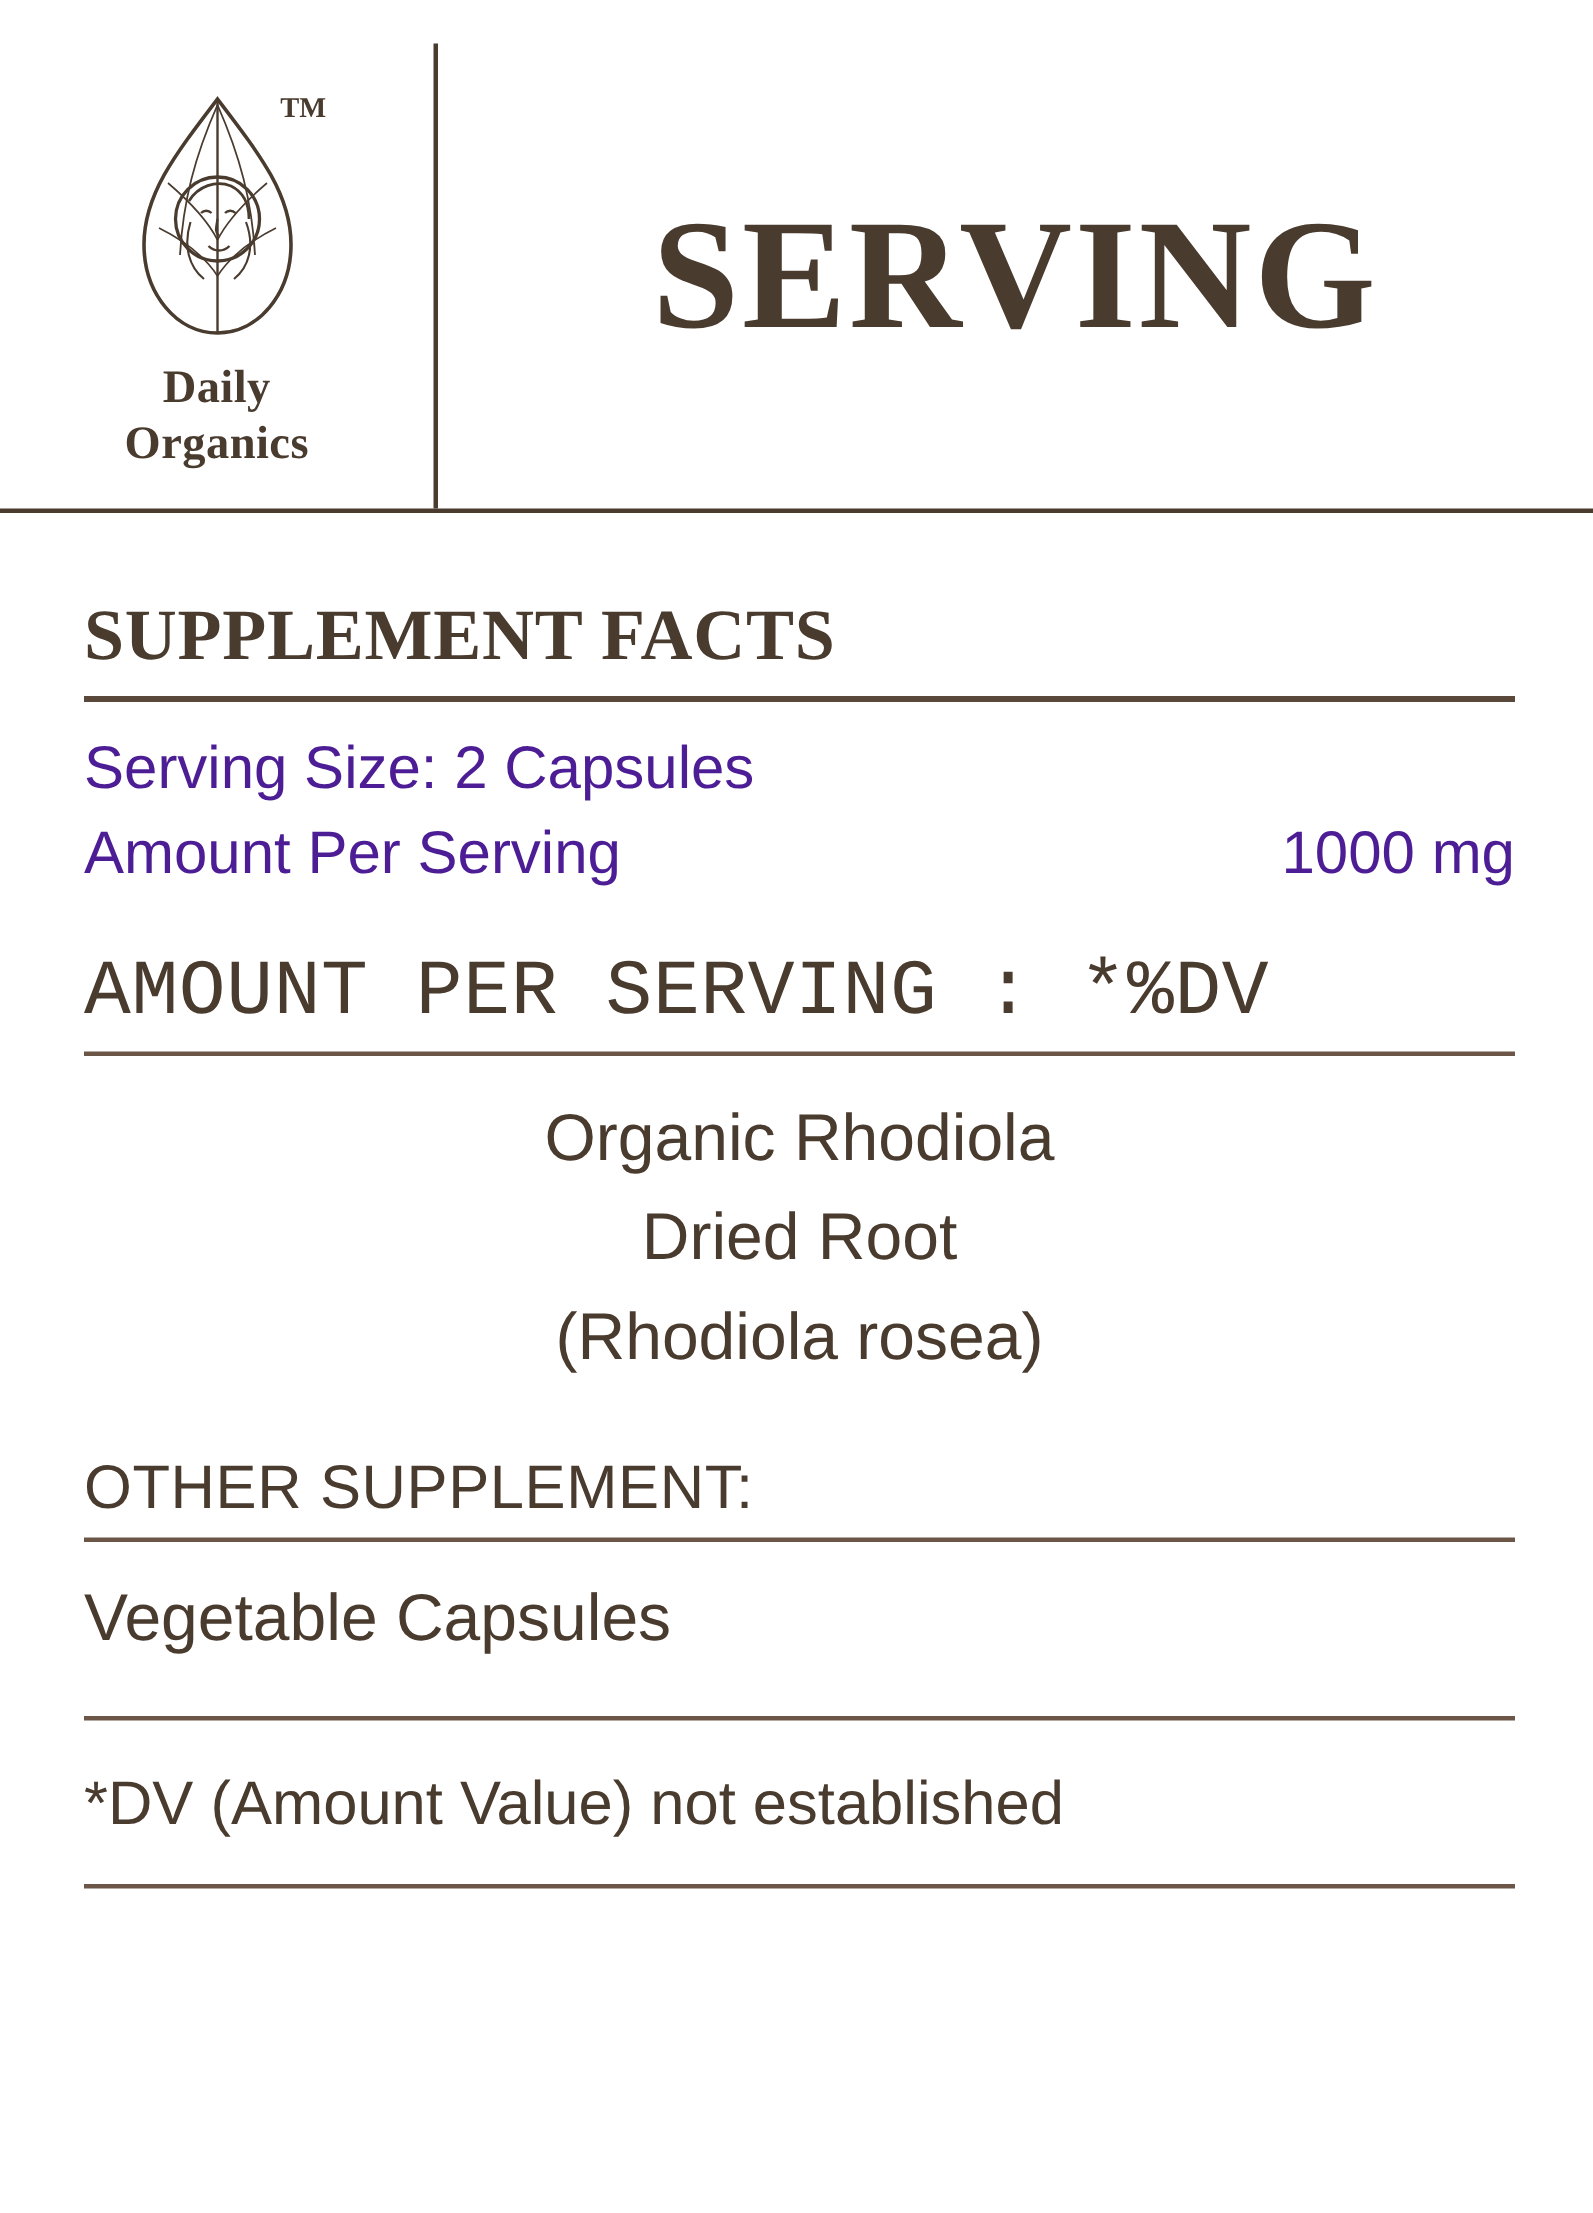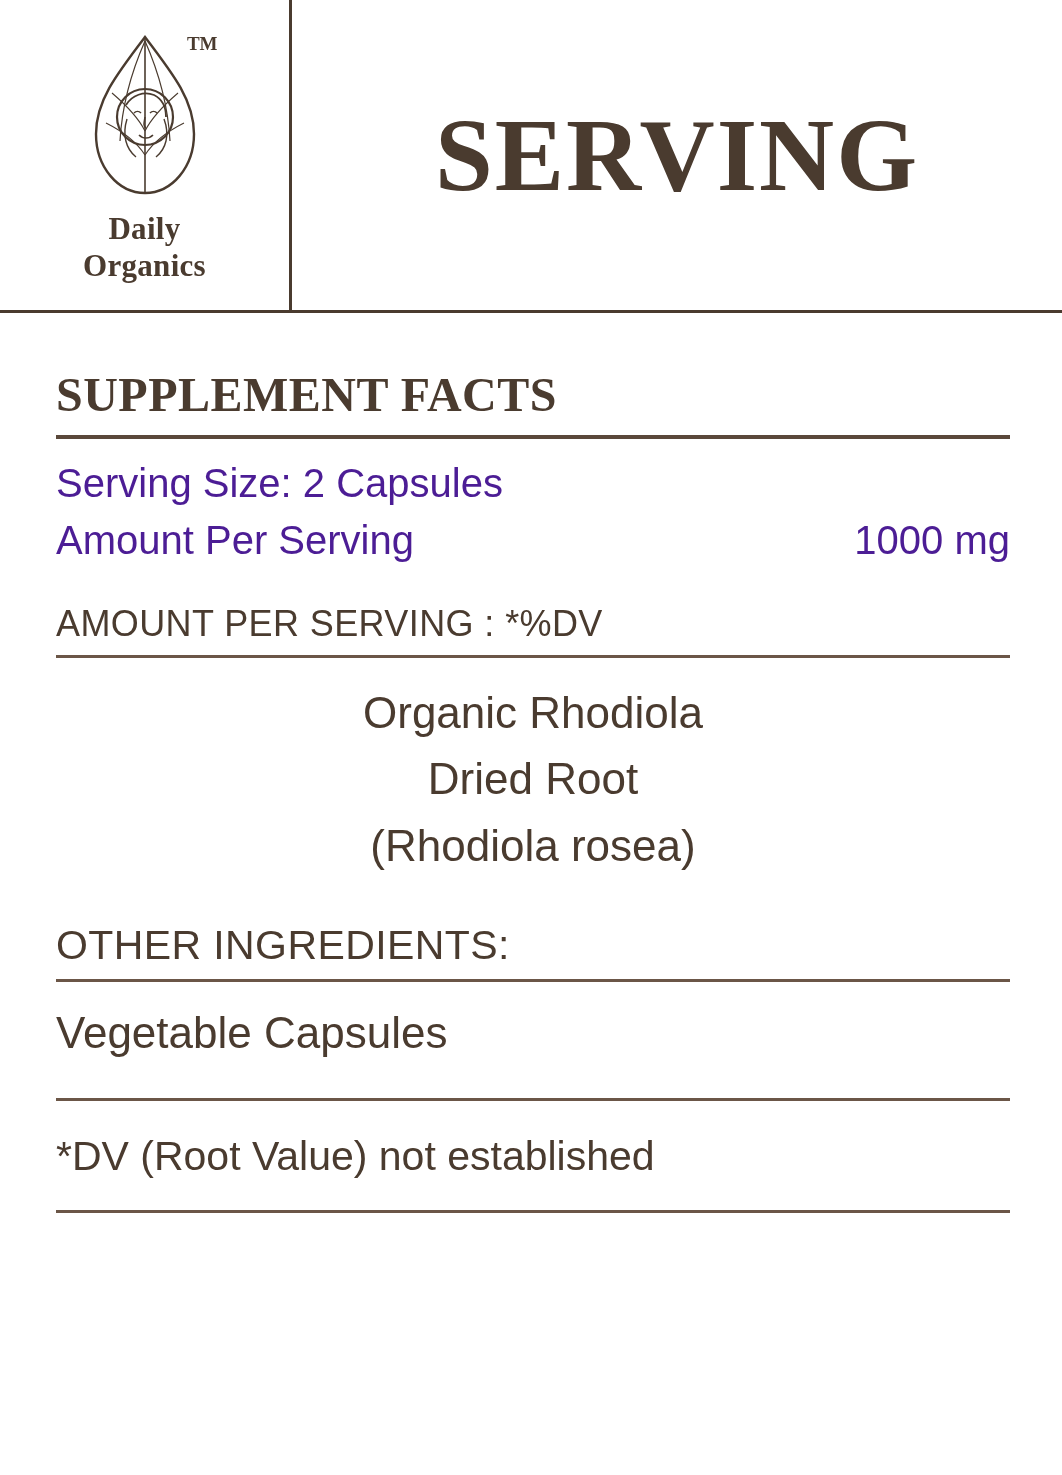--- a/index.html
+++ b/index.html
@@ -22,20 +22,21 @@
     position: relative;
     background: #ffffff;
   }
 
   
   .header {
     display: flex;
     align-items: stretch;
     height: 313px;
     border-bottom: 3px solid #4a3b2f;
+    margin-top: 29px;
   }
   .brand-cell {
     width: 292px;
     min-width: 292px;
     border-right: 3px solid #4a3b2f;
     display: flex;
     flex-direction: column;
     align-items: center;
     justify-content: center;
     padding-top: 6px;
@@ -118,25 +119,26 @@
     align-items: flex-start;
     font-size: 40px;
     line-height: 1.42;
     color: #4c1d95;
     font-weight: 400;
   }
   .srow .left { white-space: nowrap; }
   .srow .right { white-space: nowrap; }
 
   .section-head {
-    font-size: 36px;
+    font-size: 52px;
     letter-spacing: 0.4px;
     color: #4a3b2f;
     margin: 34px 0 10px 0;
     white-space: nowrap;
+    font-family: Liberation Mono, monospace;
   }
 
   .ingredient {
     font-size: 44px;
     line-height: 1.52;
     color: #4a3b2f;
     margin: 22px 0 26px 0;
   }
   .ingredient div { white-space: nowrap; text-align: center; }
 
@@ -217,23 +219,23 @@
 
     <div class="section-head">AMOUNT PER SERVING : *%DV</div>
     <hr class="rule-thin">
 
     <div class="ingredient">
       <div>Organic Rhodiola</div>
       <div>Dried Root</div>
       <div>(Rhodiola rosea)</div>
     </div>
 
-    <div class="other-head">OTHER INGREDIENTS:</div>
+    <div class="other-head">OTHER SUPPLEMENT:</div>
     <hr class="rule-thin">
 
     <div class="other-value">Vegetable Capsules</div>
 
     <hr class="rule-thin">
-    <div class="footnote">*DV (Root Value) not established</div>
+    <div class="footnote">*DV (Amount Value) not established</div>
     <hr class="rule-thin">
   </div>
 
 </div>
 
 </body></html>

